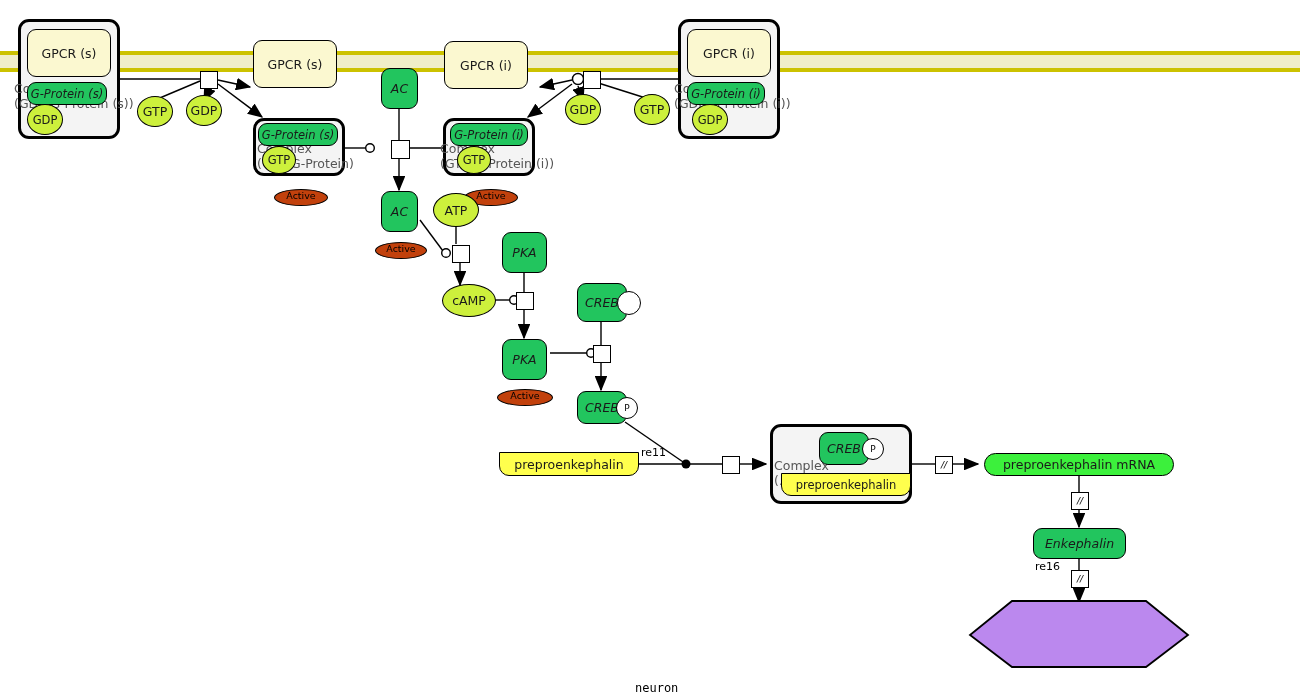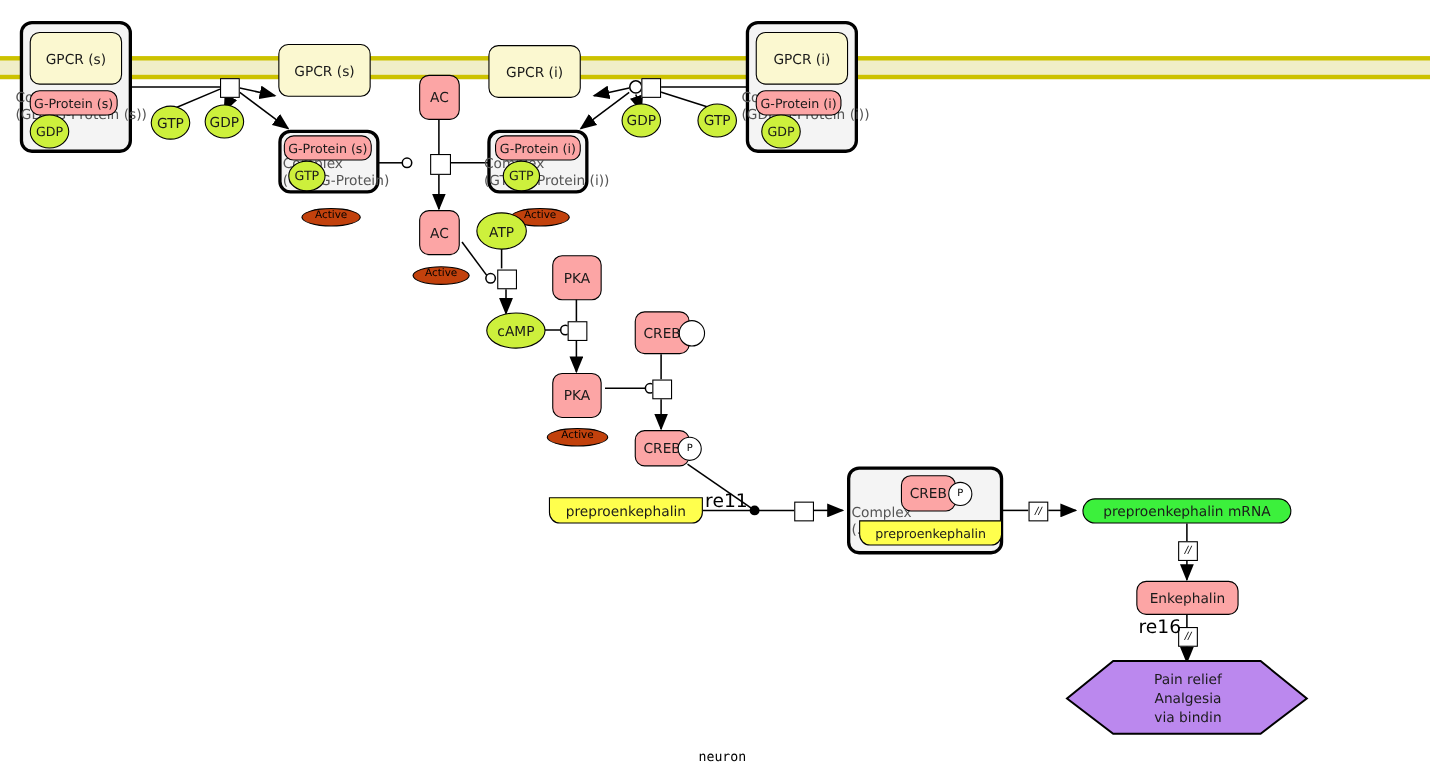--- a/index.html
+++ b/index.html
@@ -2,35 +2,35 @@
 <html><head>
 <meta charset="utf-8">
 <style>
   html,body{margin:0;padding:0;background:#ffffff;}
   body{width:1300px;height:700px;position:relative;overflow:hidden;
        font-family:"DejaVu Sans","Liberation Sans",sans-serif;}
   #canvas{position:absolute;left:0;top:0;width:1300px;height:700px;}
   svg.layer{position:absolute;left:0;top:0;width:1300px;height:700px;}
   .node{position:absolute;box-sizing:border-box;display:flex;align-items:center;
         justify-content:center;text-align:center;color:#1a1a1a;}
-  .macromol{background:#fca5a5;border:1.6px solid #000;border-radius:9px;font-size:12.5px;}
+  .macromol{background:#22c55e;border:1.6px solid #000;border-radius:9px;font-size:12.5px;font-style:italic;}
   .simplechem{background:#cdf03c;border:1.8px solid #000;border-radius:50%;font-size:12.5px;}
   .nucacid{background:#ffff4d;border:1.8px solid #000;font-size:12.5px;}
   .nucacid-r{background:#3cf03c;border:1.8px solid #000;border-radius:13px;font-size:12.5px;}
   .receptor{background:#fbf8d0;border:1.6px solid #000;border-radius:9px;font-size:12.5px;}
   .complex{background:#f4f4f4;border:3px solid #000;border-radius:11px;}
   .phenotype{font-size:12.5px;}
   .unitlabel{position:absolute;background:#c2410c;border:1.4px solid #000;border-radius:50%/50%;
              font-size:9.5px;display:flex;align-items:flex-start;justify-content:center;
              color:#000;font-family:"DejaVu Sans","Liberation Sans",sans-serif;margin-top:20px;}
   .statevar{position:absolute;background:#fff;border:1.5px solid #000;border-radius:50%;
             display:flex;align-items:center;justify-content:center;font-size:9px;}
   .complexlabel{position:absolute;font-size:12.5px;color:#555;line-height:15px;
                 white-space:pre-line;pointer-events:none;}
-  .edgelabel{position:absolute;font-size:17px;color:#000;}
+  .edgelabel{position:absolute;font-size:11px;color:#000;}
   .compartlabel{position:absolute;font-size:12px;color:#000;
                 font-family:"DejaVu Sans Mono","Liberation Mono",monospace;}
   .procnode{position:absolute;background:#fff;border:1.5px solid #000;
             display:flex;align-items:center;justify-content:center;
             font-size:9px;font-style:italic;color:#000;}
   .membrane{position:absolute;left:0;box-sizing:border-box;}
 </style>
 </head>
 <body>
 
@@ -273,22 +273,16 @@
   </div>
 
   <div class="node macromol" style="left:1033px;top:528px;width:93px;height:31px;">
     <span>Enkephalin</span>
   </div>
   <div class="edgelabel" style="left:1035px;top:560px;">re16</div>
 
   <svg class="layer">
     <polygon points="1012,601 1146,601 1188,635 1146,667 1012,667 970,635" fill="#bb88ee" stroke="#000" stroke-width="1.8"></polygon>
   </svg>
-  <div class="node phenotype" style="left:990px;top:601px;width:180px;height:66px;background:transparent;
-              border:none;white-space:pre-line;line-height:17px;">
-    <span>Pain relief
-Analgesia
-via bindin</span>
-  </div>
 
   <div class="compartlabel" style="left:635px;top:681px;">neuron</div>
 
 </div>
 
 </body></html>

